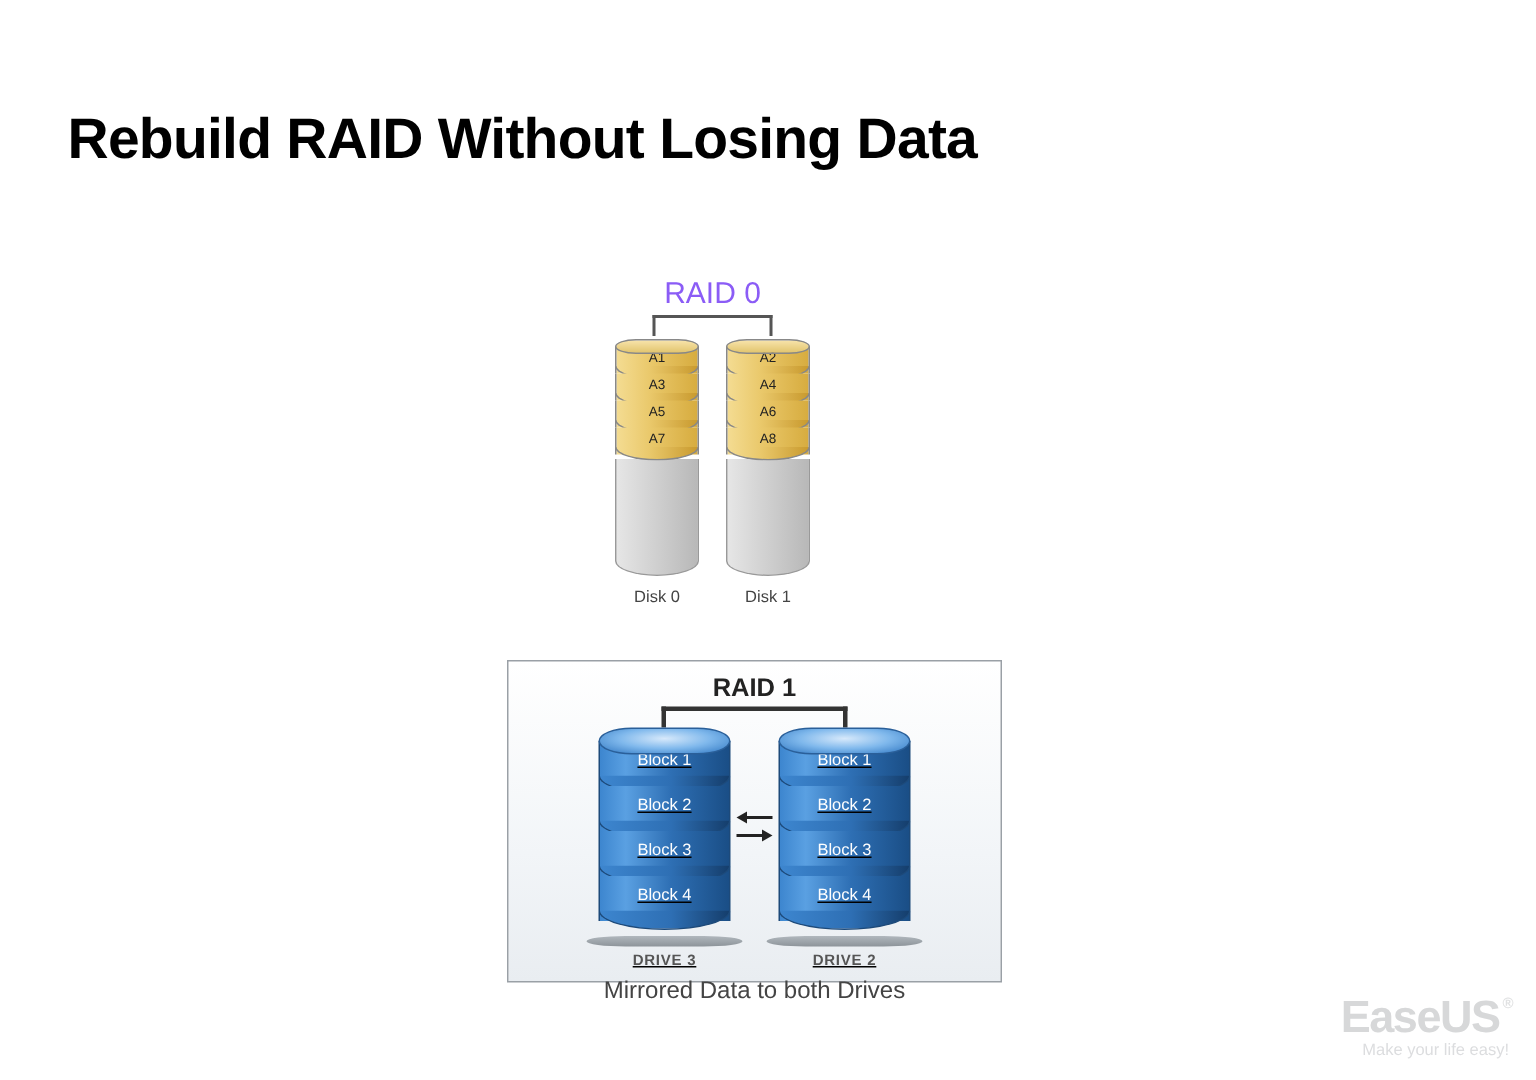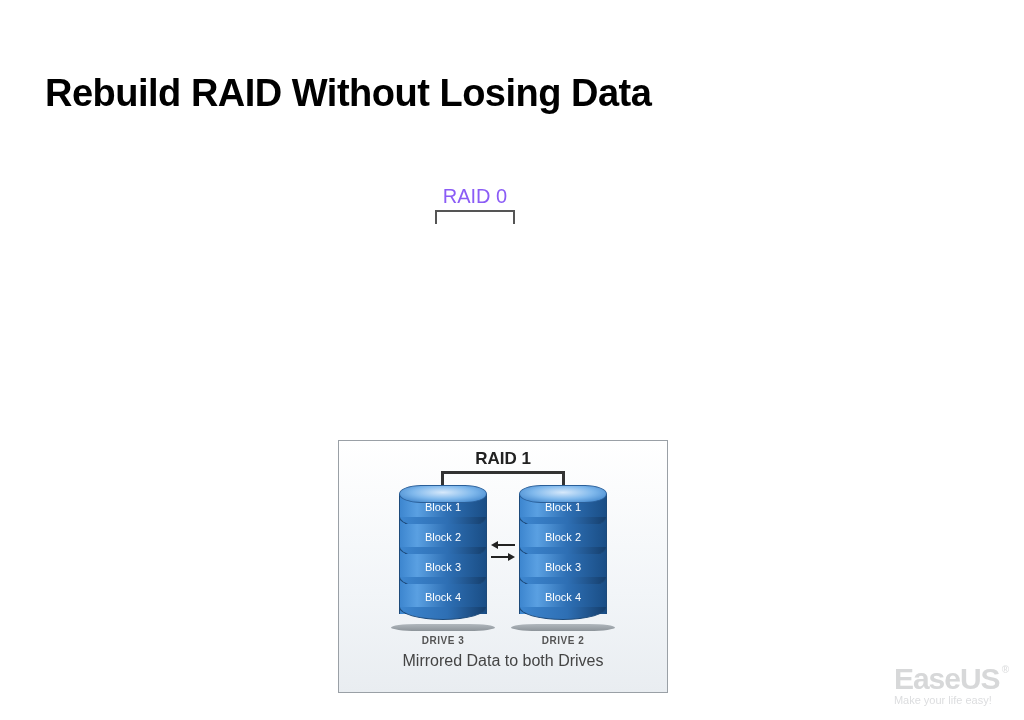--- a/index.html
+++ b/index.html
@@ -106,21 +106,21 @@
     margin-top: 8px;
     font-family: Arial, sans-serif;
   }
 
   
   .raid1-frame {
     position: absolute;
     left: 338px;
     top: 440px;
     width: 330px;
-    height: 253px;
+    height: 215px;
     border: 1px solid #9aa0a6;
     background: linear-gradient(to bottom, #ffffff 0%, #f2f5f8 60%, #e9edf1 100%);
     padding: 8px 7px 6px;
   }
   .raid1-title {
     text-align: center;
     font-family: Arial, sans-serif;
     font-size: 17px;
     font-weight: bold;
     color: #222;
@@ -142,20 +142,21 @@
     top: 0; width: 3px; height: 14px; background: #333;
   }
   .raid1-connector .vbar.l { left: 28px; }
   .raid1-connector .vbar.r { right: 28px; }
 
   .raid1-disks {
     display: flex;
     justify-content: center;
     gap: 32px;
     position: relative;
+    text-decoration: underline;
   }
   .disk1 {
     width: 88px;
     display: flex;
     flex-direction: column;
     align-items: center;
   }
   .cyl1-top {
     width: 88px; height: 18px;
     border-radius: 50%/100%;
@@ -241,21 +242,21 @@
     color: #444;
     font-family: Arial, sans-serif;
     margin-top: 6px;
   }
 
   
   .easeus-logo {
     position: absolute;
     right: 18px;
     bottom: 14px;
-    text-align: left;
+    text-align: right;
     color: #d7d8d9;
     font-family: Arial, sans-serif;
     user-select: none;
   }
   .easeus-logo .brand {
     font-size: 30px;
     font-weight: 900;
     letter-spacing: -1px;
     position: relative;
   }
@@ -277,20 +278,40 @@
 <body>
 
 <h1 class="page-title">Rebuild RAID Without Losing Data</h1>
 
 <div class="raid0-wrap">
   <div class="raid0-title">RAID 0</div>
   <div class="raid0-connector">
     <div class="hbar"></div>
       <div class="vbar l"></div>
       <div class="vbar r"></div>
+  </div>
+  <div class="raid0-disks">
+    <div class="disk0">
+      <div class="cyl-top"></div>
+      <div class="cyl-slice">A1</div>
+      <div class="cyl-slice">A3</div>
+      <div class="cyl-slice">A5</div>
+      <div class="cyl-slice">A7</div>
+      <div class="cyl-body-grey"></div>
+      <div class="disk0-label">Disk 0</div>
+    </div>
+    <div class="disk0">
+      <div class="cyl-top"></div>
+      <div class="cyl-slice">A2</div>
+      <div class="cyl-slice">A4</div>
+      <div class="cyl-slice">A6</div>
+      <div class="cyl-slice">A8</div>
+      <div class="cyl-body-grey"></div>
+      <div class="disk0-label">Disk 1</div>
+    </div>
   </div>
 </div>
 
 <div class="raid1-frame">
   <div class="raid1-title">RAID 1</div>
   <div class="raid1-connector">
     <div class="hbar"></div>
       <div class="vbar l"></div>
       <div class="vbar r"></div>
   </div>

